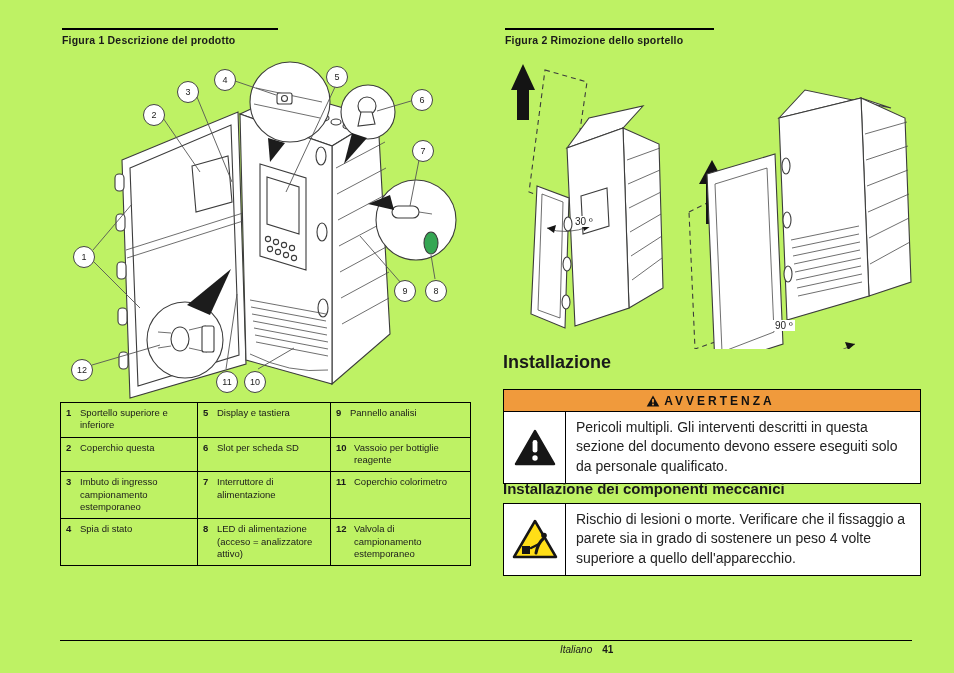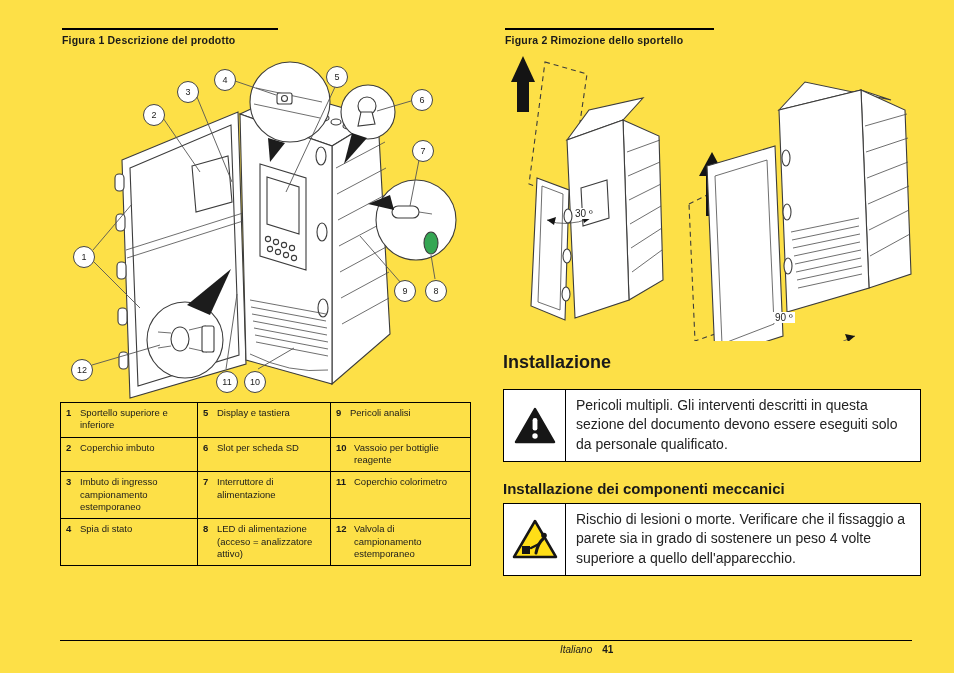--- a/index.html
+++ b/index.html
@@ -1,17 +1,17 @@
 <!DOCTYPE html>
 <html><head>
 <meta charset="utf-8">
 <style>
   html,body{margin:0;padding:0;background:#888;}
   .page{
-    position:relative;width:954px;height:673px;background:#fde047;
+    position:relative;width:954px;height:673px;background:#bef264;
     font-family:"Liberation Sans","DejaVu Sans",sans-serif;color:#1a1a1a;
     overflow:hidden;margin:0 auto;
   }
   .fig-caption{position:absolute;border-top:2px solid #000;padding-top:4px;
     font-size:10.5px;font-weight:bold;letter-spacing:.2px;}
   .fig-canvas{position:absolute;}
   .fig-canvas svg{position:absolute;left:0;top:0;}
   .callout{
     position:absolute;width:20px;height:20px;border:1px solid #444;border-radius:50%;
     background:#fff;font-size:9px;font-weight:normal;color:#222;
@@ -154,45 +154,45 @@
   <table class="legend" style="left:60px;top:402px;width:410px;">
     <colgroup>
         <col style="width:137px">
         <col style="width:133px">
         <col style="width:140px">
       </colgroup>
     <tbody>
         <tr>
       <td><b>1</b><span class="cell-text">Sportello superiore e inferiore</span></td>
       <td><b>5</b><span class="cell-text">Display e tastiera</span></td>
-      <td><b>9</b><span class="cell-text">Pericoli analisi</span></td>
+      <td><b>9</b><span class="cell-text">Pannello analisi</span></td>
     </tr>
     <tr>
-      <td><b>2</b><span class="cell-text">Coperchio imbuto</span></td>
+      <td><b>2</b><span class="cell-text">Coperchio questa</span></td>
       <td><b>6</b><span class="cell-text">Slot per scheda SD</span></td>
       <td><b class="cell-num-wide">10</b><span class="cell-text">Vassoio per bottiglie reagente</span></td>
     </tr>
     <tr>
       <td><b>3</b><span class="cell-text">Imbuto di ingresso campionamento estemporaneo</span></td>
       <td><b>7</b><span class="cell-text">Interruttore di alimentazione</span></td>
       <td><b class="cell-num-wide">11</b><span class="cell-text">Coperchio colorimetro</span></td>
     </tr>
     <tr>
       <td><b>4</b><span class="cell-text">Spia di stato</span></td>
       <td><b>8</b><span class="cell-text">LED di alimentazione (acceso = analizzatore attivo)</span></td>
       <td><b class="cell-num-wide">12</b><span class="cell-text">Valvola di campionamento estemporaneo</span></td>
     </tr>
   </tbody>
     </table>
 
   <div class="fig-caption" style="left:505px;top:28px;width:209px;">
     <span>Figura 2  Rimozione dello sportello</span>
   </div>
 
-  <div class="fig-canvas" style="left:503px;top:48px;width:418px;height:293px;">
+  <div class="fig-canvas" style="left:503px;top:56px;width:418px;height:293px;">
     <svg width="418" height="293" viewBox="0 0 418 293">
 
       <polygon class="blackfill" points="8,34 32,34 20,8"></polygon>
       <rect class="blackfill" x="14" y="34" width="12" height="30"></rect>
 
       <path class="dashed" d="M42 14 L84 26 L66 150 L26 136 Z"></path>
 
       <path class="draw" d="M64 92 L86 62 L140 50 L120 72 Z"></path>
       <path class="draw" d="M120 72 L156 88 L160 232 L126 252 Z" fill="#fbfbfb"></path>
       <path class="draw-thin" d="M124 104 L157 92 M125 128 L157 114 M126 152 L158 136 M127 176 L158 158 M128 200 L159 180 M129 224 L159 202"></path>
@@ -230,20 +230,28 @@
       <polygon class="blackfill" points="218,296 228,293 226,301"></polygon>
       <polygon class="blackfill" points="352,288 342,286 345,294"></polygon>
     </svg>
     <div class="angle-label" style="left:70px;top:160px;">30 º</div>
     <div class="angle-label" style="left:270px;top:264px;">90 º</div>
   </div>
 
   <div class="h1" style="left:503px;top:352px;">Installazione</div>
 
   <div class="warnbox" style="left:503px;top:389px;width:416px;">
+    <div class="warnhdr" style="color: rgb(17, 17, 17); background-color: rgb(240, 154, 60);">
+      <svg width="14" height="12" viewBox="0 0 24 21">
+        <path d="M12 1 L23 20 H1 Z" fill="#111"></path>
+        <rect x="10.4" y="6.5" width="3.2" height="7" rx="1.5" fill="#F09A3C"></rect>
+        <circle cx="12" cy="16.6" r="1.7" fill="#F09A3C"></circle>
+      </svg>
+      <span>AVVERTENZA</span>
+    </div>
     <div class="warnbody">
       <div class="warnicon">
         <svg width="42" height="37" viewBox="0 0 42 37">
           <path d="M21 2 L40 35 H2 Z" fill="#161616" stroke="#161616" stroke-width="2.5" stroke-linejoin="round"></path>
           <rect x="18.6" y="11" width="4.8" height="12.5" rx="2.2" fill="#fff"></rect>
           <circle cx="21" cy="29" r="2.7" fill="#fff"></circle>
         </svg>
       </div>
       <div class="warntext">Pericoli multipli. Gli interventi descritti in questa sezione del documento devono essere eseguiti solo da personale qualificato.</div>
     </div>

